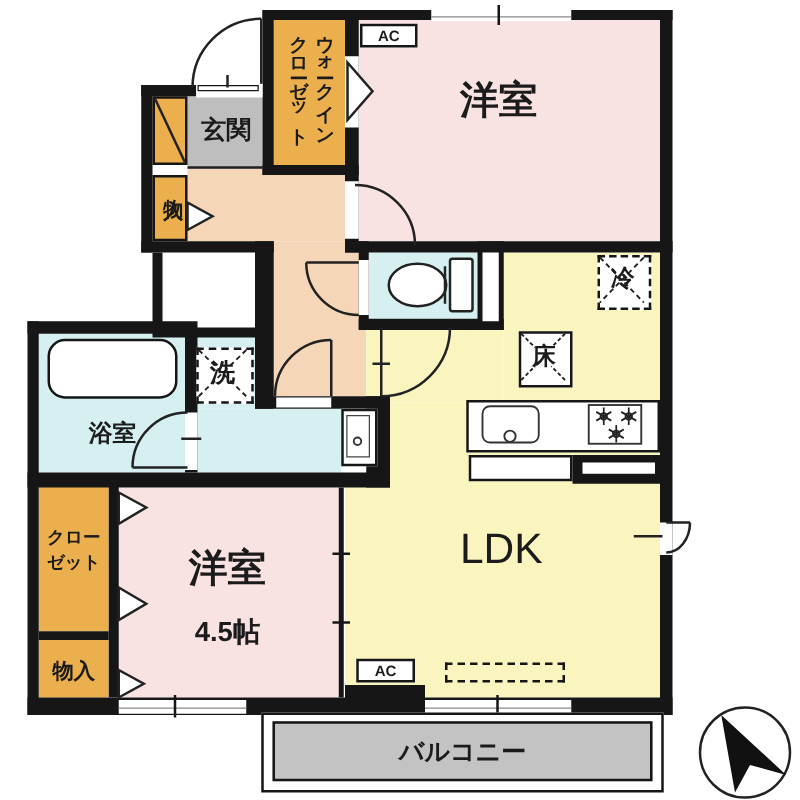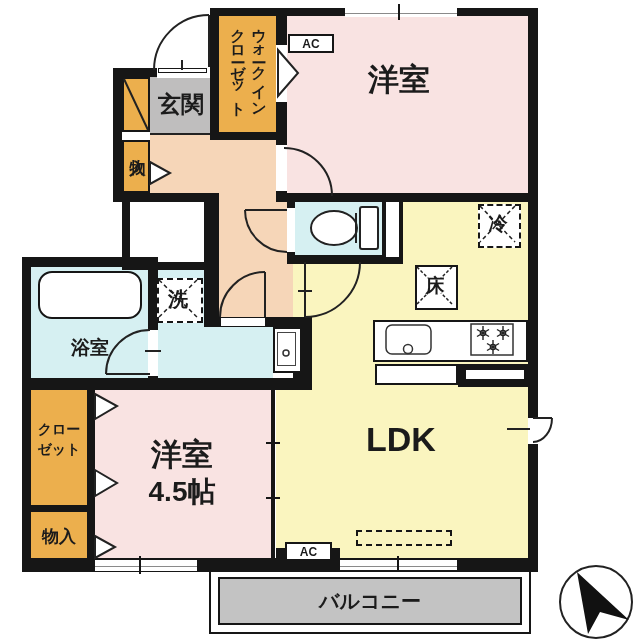--- a/index.html
+++ b/index.html
@@ -4,21 +4,21 @@
 <style>
   html,body{margin:0;padding:0;background:#ffffff;}
   #plan{position:relative;width:640px;height:640px;background:#ffffff;overflow:hidden;
         font-family:"Liberation Sans","DejaVu Sans",sans-serif;color:#1b1b1b;}
   .abs{position:absolute;}
   .wall{position:absolute;background:#161616;}
   .floor{position:absolute;}
   .lbl{position:absolute;display:flex;align-items:center;justify-content:center;
        text-align:center;font-weight:600;line-height:1.15;white-space:nowrap;}
   .badge{position:absolute;background:#fff;border:2px solid #161616;display:flex;
-         align-items:center;justify-content:center;font-size:12px;font-weight:600;margin-top:15px;}
+         align-items:center;justify-content:center;font-size:12px;font-weight:600;}
   .dashedbox{position:absolute;background:#fff;border:2px dashed #161616;}
   .solidbox{position:absolute;background:#fff;border:2px solid #161616;}
   .win{position:absolute;background:#fff;}
   .win .mid{position:absolute;left:0;right:0;top:50%;height:1px;background:#8a8a8a;}
   .vert{writing-mode:vertical-rl;text-orientation:upright;letter-spacing:1px;}
   svg{position:absolute;left:0;top:0;pointer-events:none;}
 </style>
 </head>
 <body>
 
@@ -206,25 +206,25 @@
 
   <div class="abs" style="left:209px;top:570px;width:322px;height:64px;border:2px solid #161616;box-sizing:border-box;background:#fff;">
     <div class="abs" style="left:7px;top:5px;width:304px;height:48px;border:2px solid #161616;box-sizing:border-box;background:#c3c3c3;display:flex;align-items:center;justify-content:center;">
       <span style="font-size:20px;font-weight:600;">バルコニー</span>
     </div>
   </div>
 
   <div class="lbl" style="left:339px;top:61px;width:120px;height:38px;font-size:31px;font-weight:700;">洋室</div>
 
   <div class="lbl" style="left:122px;top:436px;width:120px;height:38px;font-size:31px;font-weight:700;">洋室</div>
-  <div class="lbl" style="left:122px;top:474px;width:120px;height:36px;font-size:28px;font-weight:700;text-align:center;">4.5帖</div>
-
-  <div class="lbl" style="left:340px;top:420px;width:122px;height:40px;font-size:34px;font-weight:700;text-align:right;">LDK</div>
-
-  <div class="lbl" style="left:152px;top:92px;width:58px;height:24px;font-size:23px;">玄関</div>
+  <div class="lbl" style="left:122px;top:488px;width:120px;height:36px;font-size:22px;font-weight:700;text-align:center;">4.5帖</div>
+
+  <div class="lbl" style="left:340px;top:420px;width:122px;height:40px;font-size:34px;font-weight:400;text-align:right;">LDK</div>
+
+  <div class="lbl" style="left:152px;top:92px;width:58px;height:24px;font-size:20px;">玄関</div>
   <div class="lbl" style="left:59px;top:336px;width:62px;height:24px;font-size:19px;">浴室</div>
 
   <div class="abs" style="left:221px;top:18px;width:54px;height:112px;display:flex;flex-direction:row-reverse;justify-content:center;gap:2px;">
     <span class="vert" style="font-size:15px;font-weight:600;">ウォークイン</span>
     <span class="vert" style="font-size:15px;font-weight:600;">クローゼット</span>
   </div>
 
   <div class="abs" style="left:125px;top:146px;width:24px;height:44px;display:flex;justify-content:center;">
     <span class="vert" style="font-size:16px;font-weight:600;">物入</span>
   </div>

